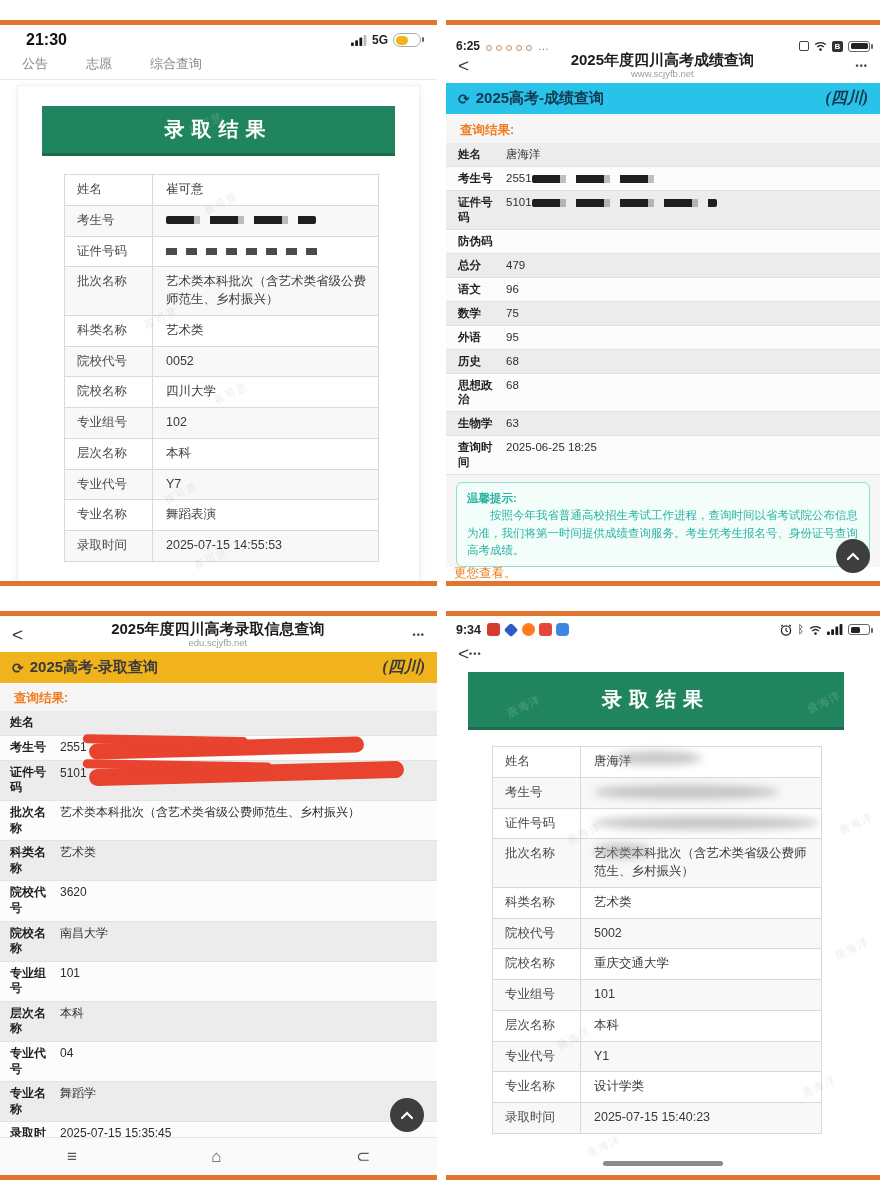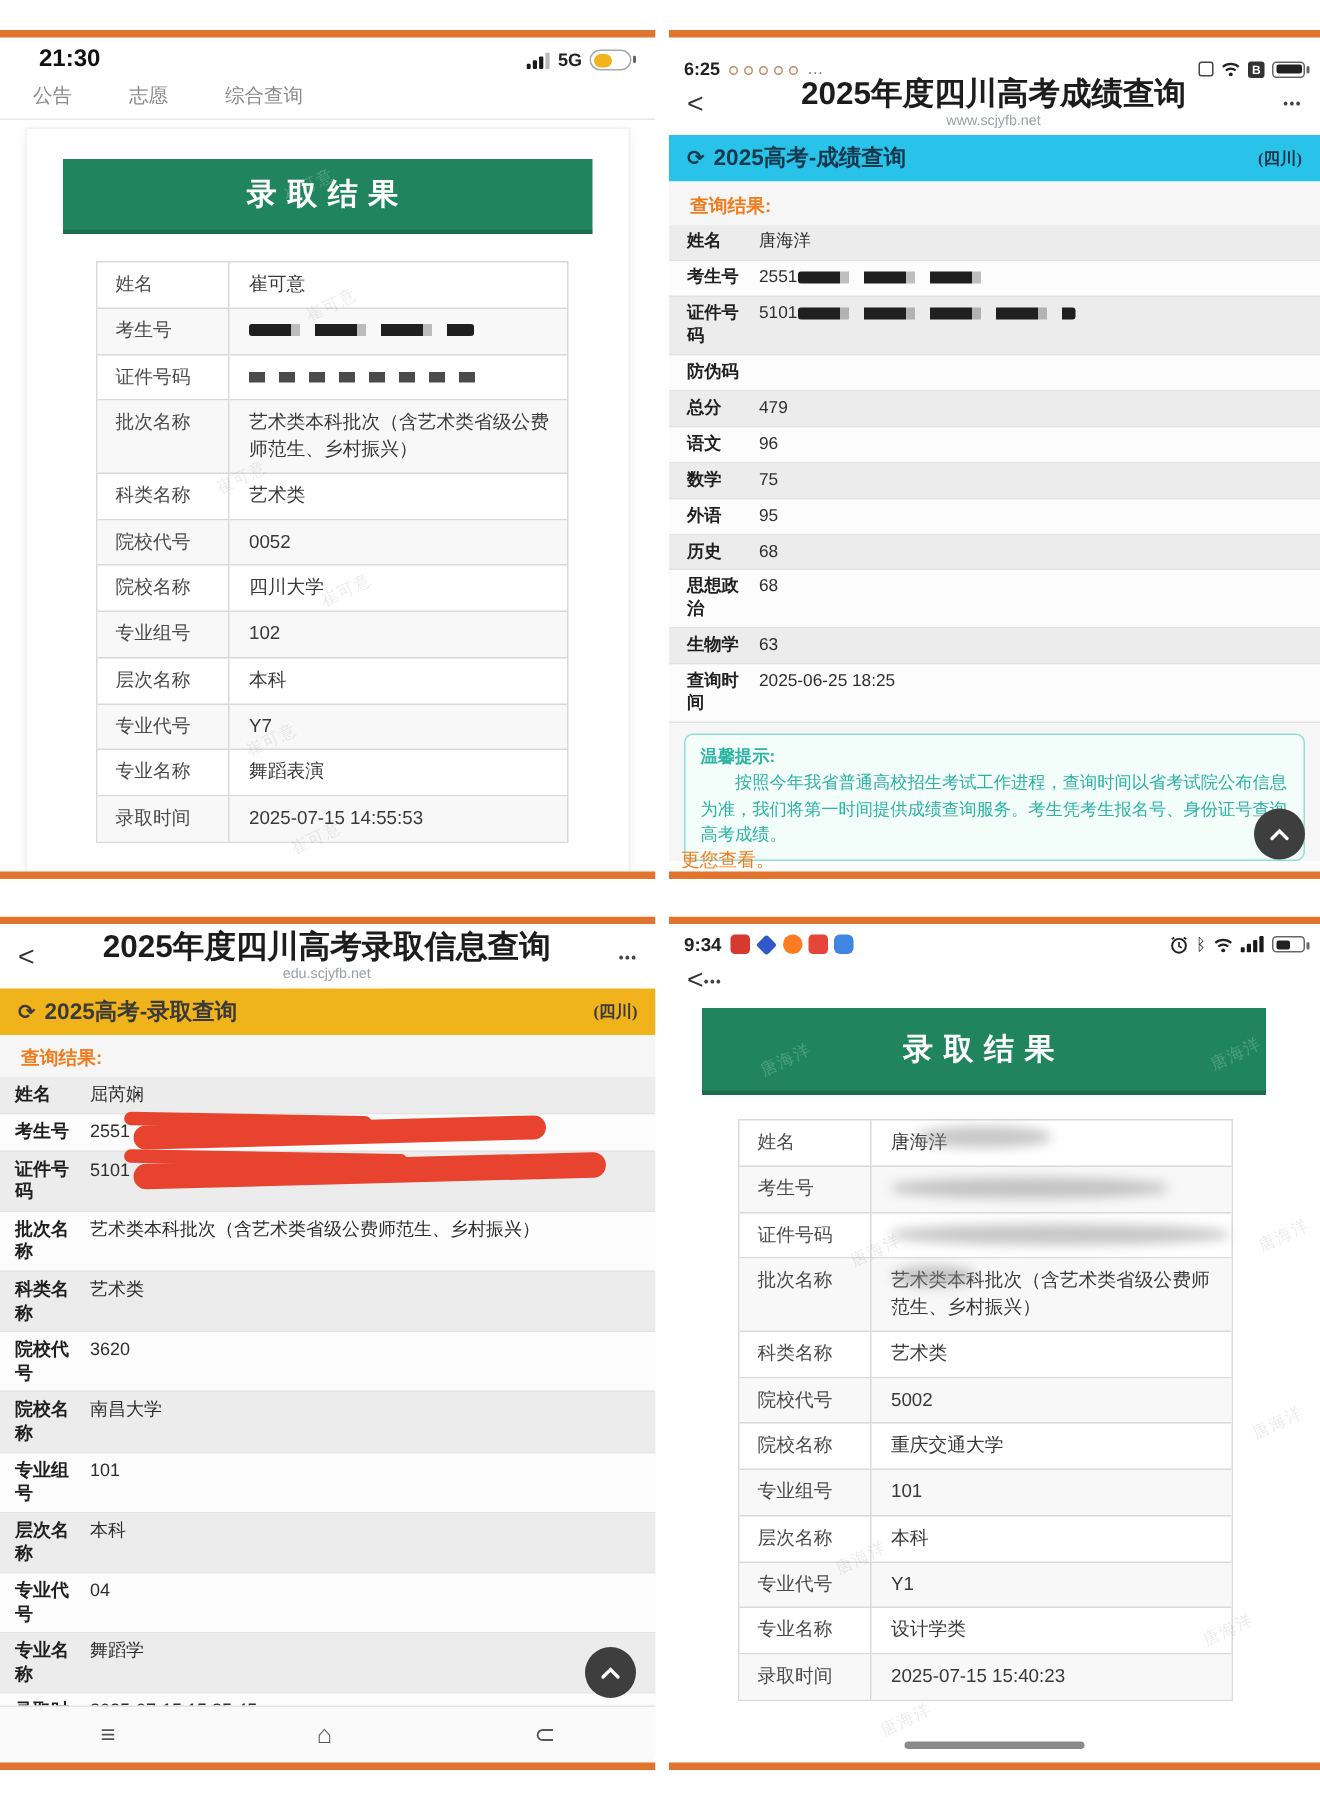--- a/index.html
+++ b/index.html
@@ -13,27 +13,27 @@
   .collage{display:grid;grid-template-columns:437px 434px;grid-template-rows:566px 569px;
     column-gap:9px;row-gap:25px;padding-top:20px;width:740px;}
   .panel{position:relative;background:#fff;overflow:hidden;}
   .oline{height:5px;background:var(--frame);}
   .oline.bot{position:absolute;left:0;right:0;bottom:0;}
 
   
   .webnav{display:flex;align-items:center;padding:4px 12px 3px;background:#fff;}
   .back{font-size:19px;color:#333;font-weight:400;line-height:1;cursor:pointer;}
   .navc{flex:1;text-align:center;line-height:1.15;}
-  .navc b{display:block;font-size:21px;color:#1c1c1c;font-weight:700;}
+  .navc b{display:block;font-size:15px;color:#1c1c1c;font-weight:700;}
   .navc i{display:block;font-style:normal;font-size:9.5px;color:#9aa0a6;margin-top:1px;}
   .more{font-size:9px;color:#444;letter-spacing:1px;font-weight:700;cursor:pointer;}
   .qbanner{display:flex;align-items:center;height:31px;padding:0 12px;font-weight:700;}
   .qbanner .ref{font-size:14px;margin-right:6px;}
   .qbanner .qtitle{font-size:15px;}
-  .qbanner .region{margin-left:auto;font-size:11px;font-family:"Liberation Serif",serif;}
+  .qbanner .region{margin-left:auto;font-size:16px;font-style:italic;font-family:"Liberation Serif",serif;}
   .cyanb{background:var(--cyan);color:var(--navy);}
   .yelb{background:var(--yellow);color:#3a3a3a;}
   .bodygray{background:#f6f6f6;}
   .qresult{color:var(--otext);font-weight:700;font-size:12.5px;padding:7px 14px 4px;}
   .gbanner{background:var(--green);color:#fff;display:flex;align-items:center;justify-content:center;
     font-weight:700;border-bottom:3px solid rgba(0,0,0,.18);}
   .wm{position:absolute;font-size:11px;color:rgba(60,60,60,.10);transform:rotate(-26deg);
     letter-spacing:1px;pointer-events:none;white-space:nowrap;}
   .wm.light{color:rgba(255,255,255,.20);}
   .upcircle{position:absolute;width:34px;height:34px;border-radius:50%;background:#3e3e3e;
@@ -329,21 +329,20 @@
     <div class="qbanner yelb">
       <span class="ref">⟳</span>
       <span class="qtitle">2025高考-录取查询</span>
       <span class="region">(四川)</span>
     </div>
     <div class="bodygray">
       <div class="qresult">查询结果:</div>
       <div class="stable">
           <div class="trow odd">
             <div class="tlabel">姓名</div>
-            <div class="tvalue"><span class="vtext">屈芮娴</span></div>
           </div>
           <div class="trow even">
             <div class="tlabel">考生号</div>
             <div class="tvalue"><span class="vtext">2551</span><span class="redact scribble" style="width: 275px; height: 16px;"></span></div>
           </div>
           <div class="trow odd">
             <div class="tlabel">证件号码</div>
             <div class="tvalue"><span class="vtext">5101</span><span class="redact scribble" style="width: 315px; height: 17px;"></span></div>
           </div>
           <div class="trow even">

